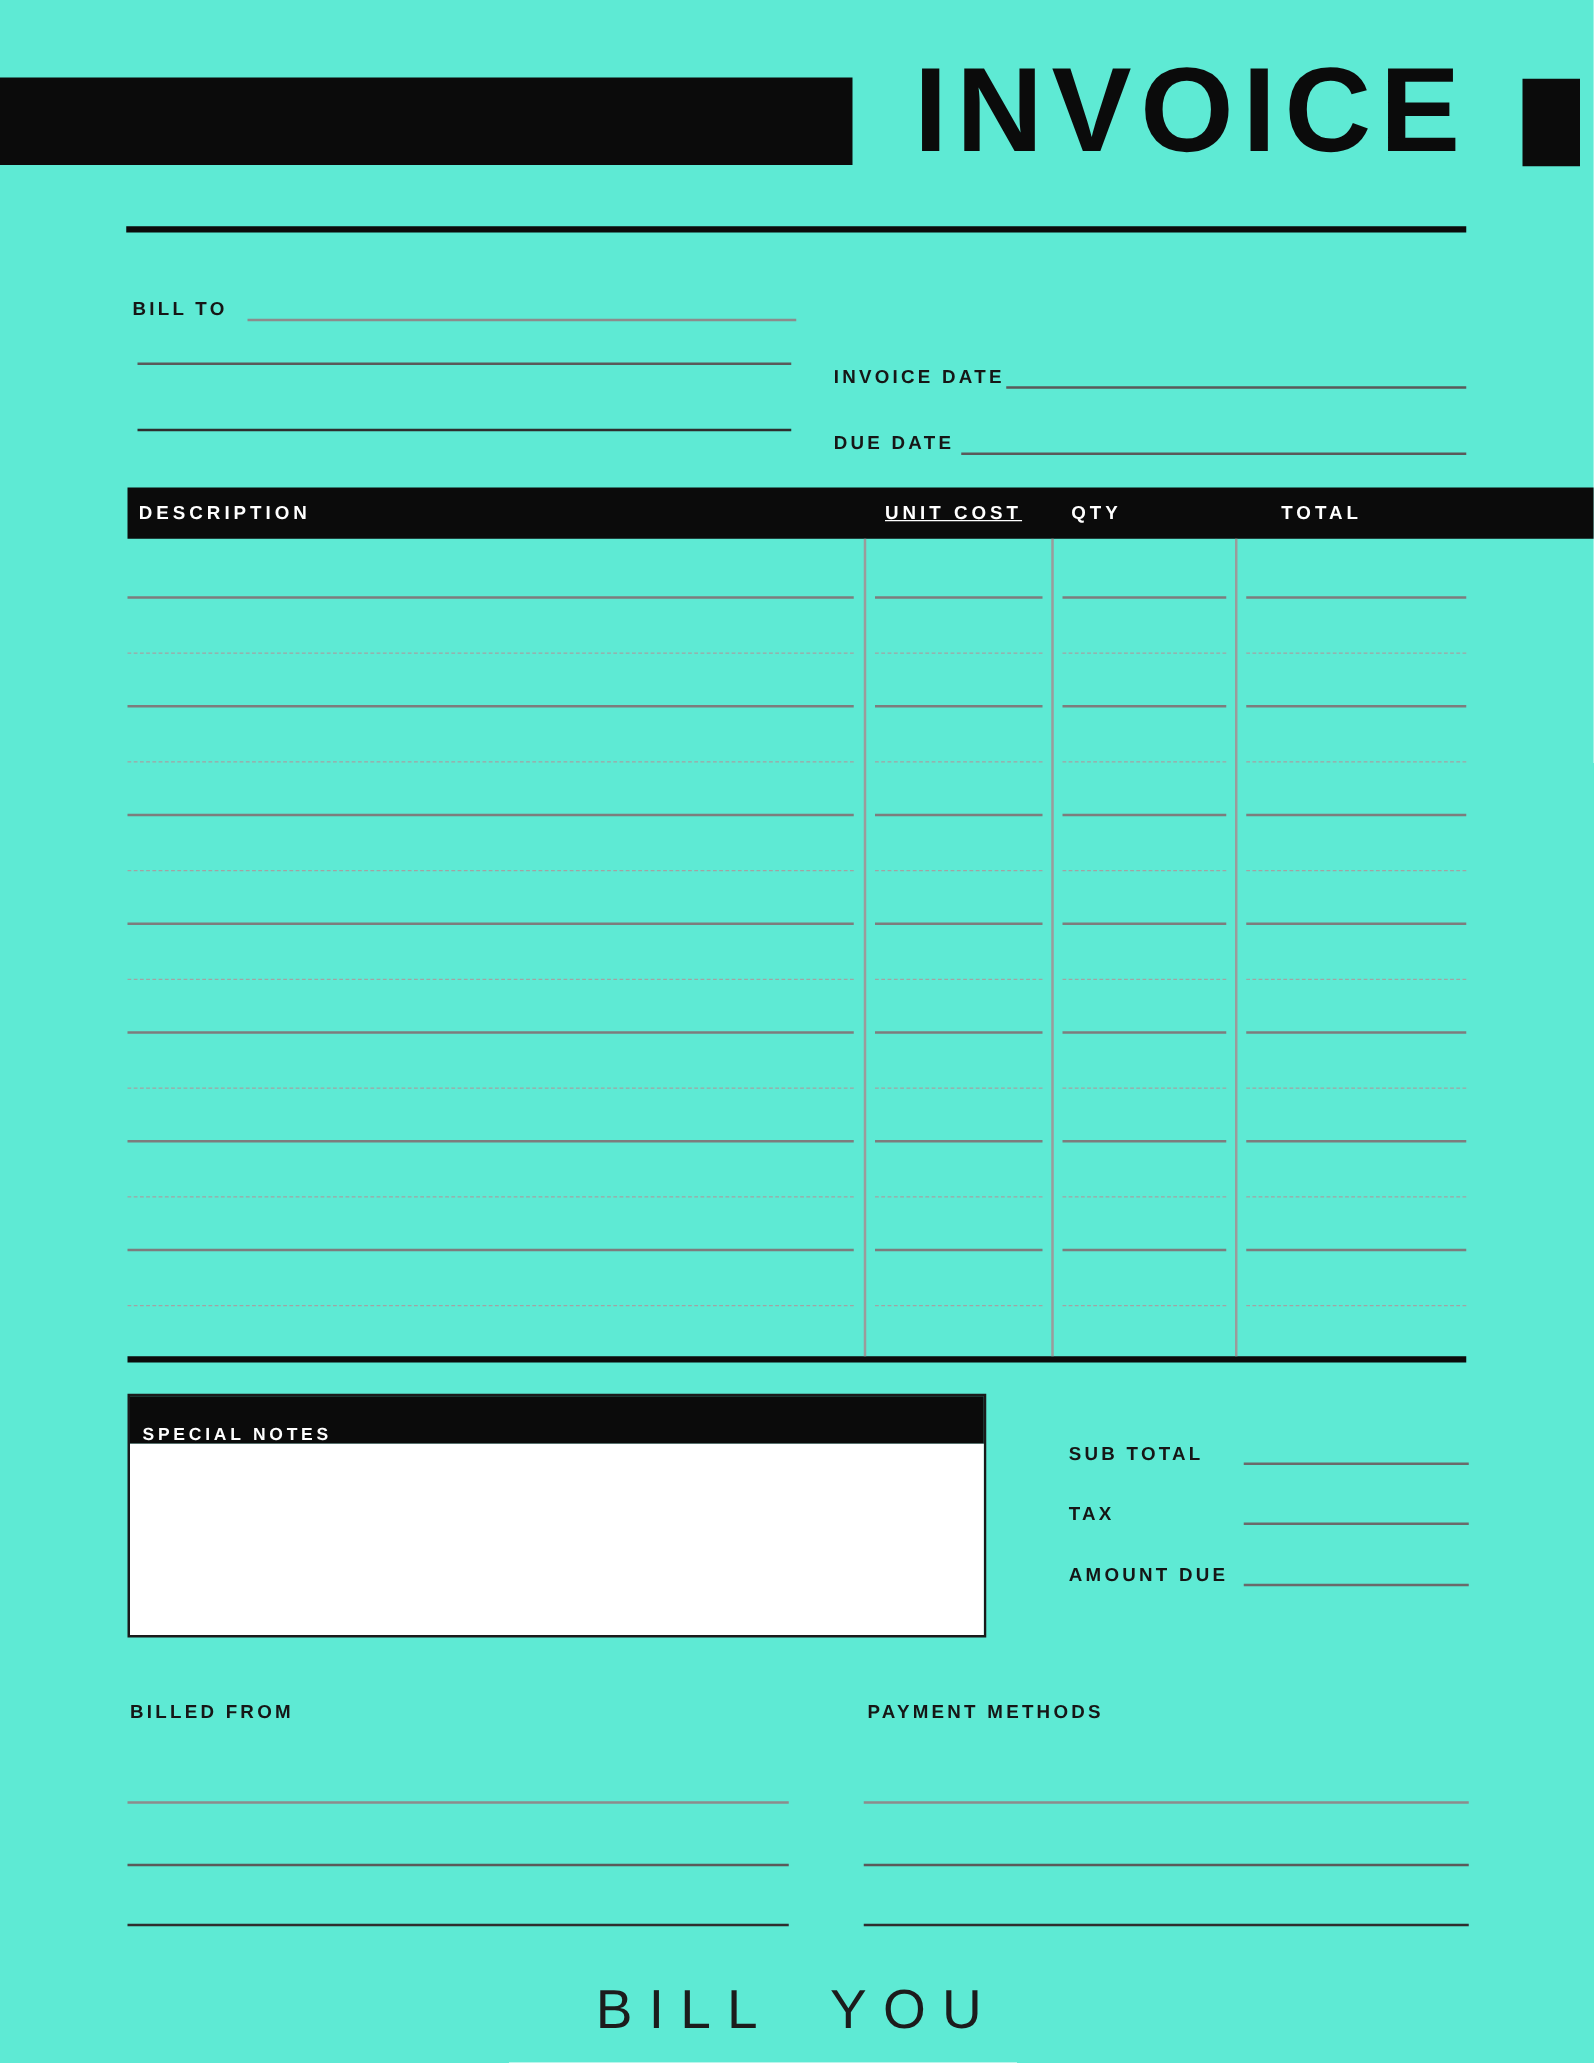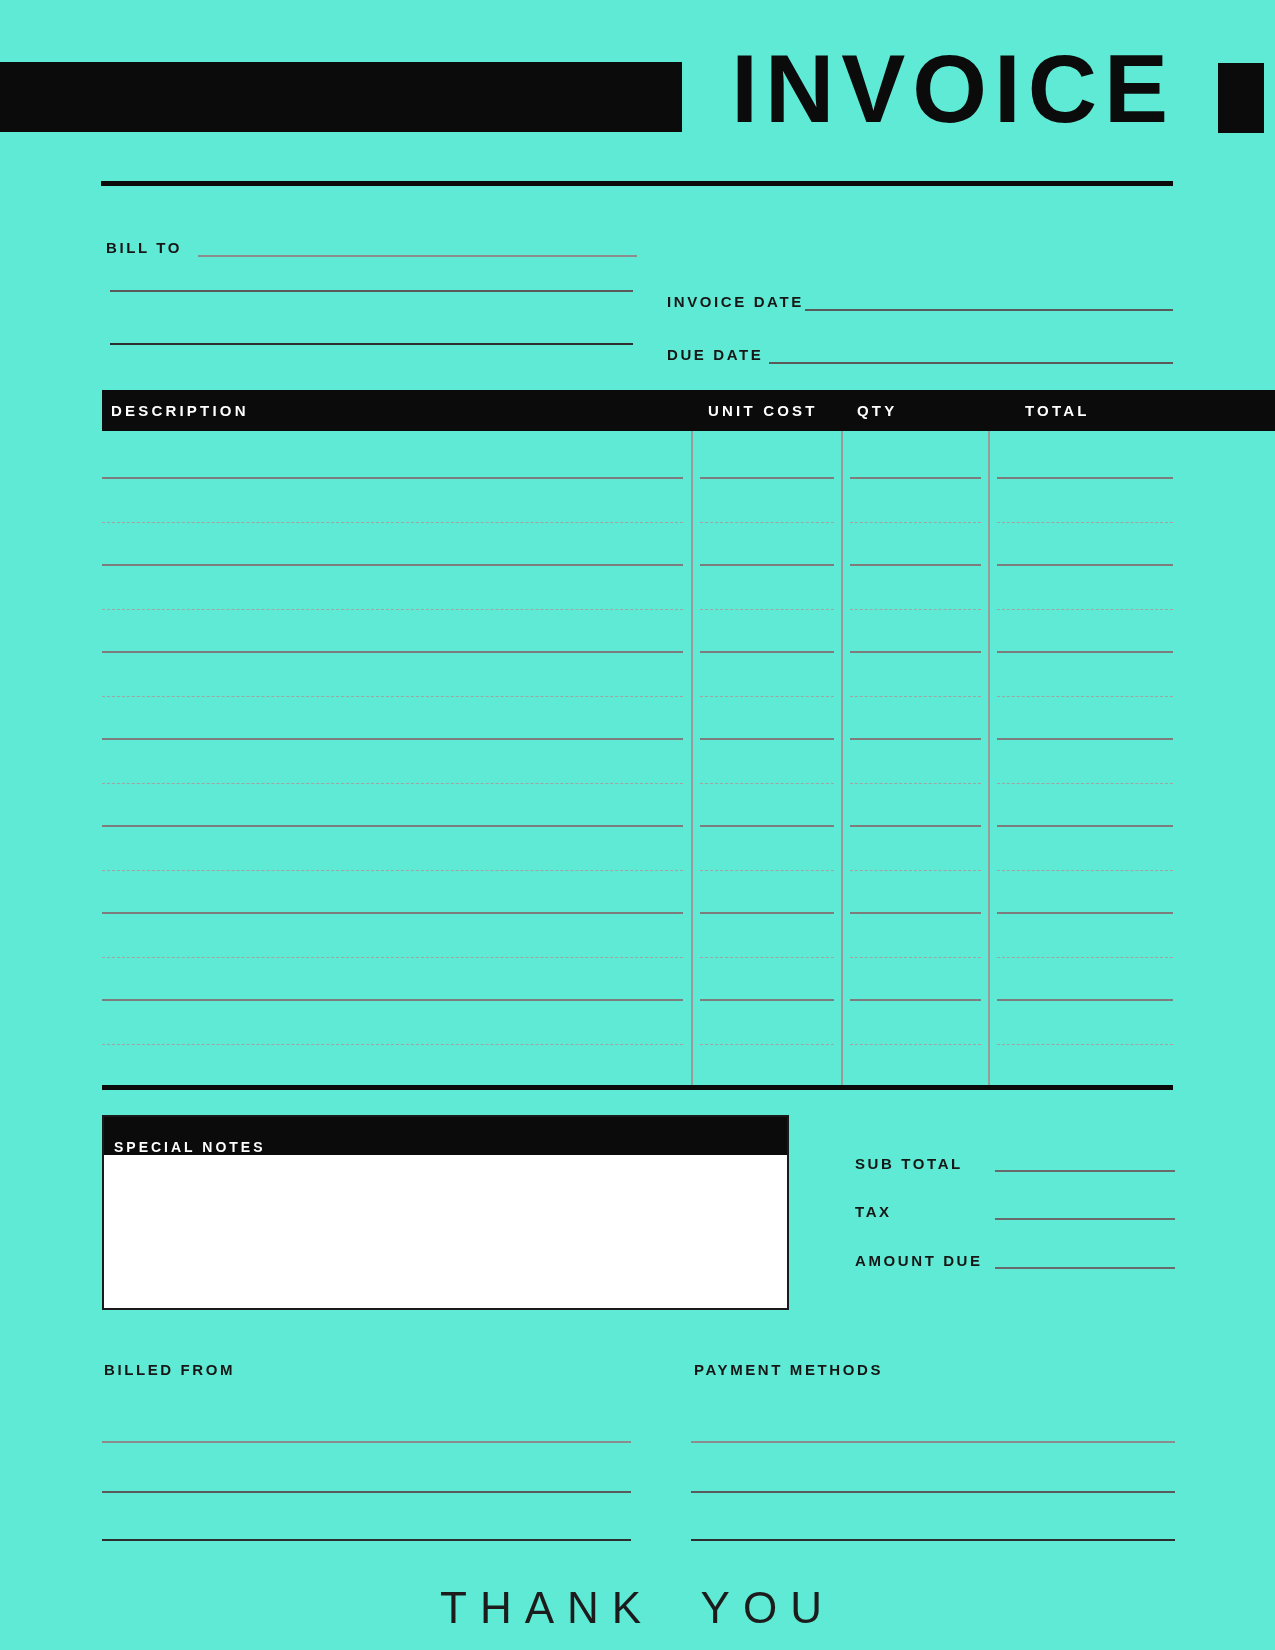--- a/index.html
+++ b/index.html
@@ -27,21 +27,21 @@
   .shade2{border-color:#5a5a5a;}
   .shade3{border-color:#2e2e2e;}
   .metalbl{display:inline-block;}
   .w-meta{width:138px;}
   .w-due{width:102px;}
 
   
   .tbl-head{position:absolute;left:102px;top:390px;width:1269px;height:41px;background:var(--ink,#0b0b0b);}
   .hlbl{position:absolute;top:0;height:41px;display:flex;align-items:center;color:#fff;
         font-size:15px;font-weight:bold;letter-spacing:3.2px;white-space:nowrap;}
-  .h0{left:9px;} .h1{left:606px;} .h2{left:755px;} .h3{left:895px;margin-left:28px;}
+  .h0{left:9px;} .h1{left:606px;text-decoration:underline;} .h2{left:755px;} .h3{left:895px;margin-left:28px;}
   .tbl-body{position:absolute;left:102px;top:431px;width:1071px;height:654px;border-bottom:5px solid var(--ink,#0b0b0b);}
   .vline{position:absolute;top:0;bottom:0;width:2px;background:#9b9b9b;}
   .v0{left:589px;} .v1{left:739px;} .v2{left:886px;}
   .row{display:grid;grid-template-columns:589px 150px 147px 185px;height:43.5px;}
   .row:first-child{height:48px;}
   .cell{position:relative;}
   .cell-line{position:absolute;bottom:0;left:0;right:0;}
   .row.solid .cell-line{border-bottom:2px solid #7d7d7d;}
   .row.dashed .cell-line{border-bottom:1.5px dashed #a3a3a3;}
   .c0 .cell-line{right:8px;}
@@ -325,15 +325,15 @@
   <div class="lbl" style="position:absolute;left:694px;top:1361px;">PAYMENT METHODS</div>
 
   <div class="line-abs" style="left:102px;top:1441px;width:529px;"></div>
   <div class="line-abs shade2" style="left:102px;top:1491px;width:529px;"></div>
   <div class="line-abs shade3" style="left:102px;top:1539px;width:529px;"></div>
 
   <div class="line-abs" style="left:691px;top:1441px;width:484px;"></div>
   <div class="line-abs shade2" style="left:691px;top:1491px;width:484px;"></div>
   <div class="line-abs shade3" style="left:691px;top:1539px;width:484px;"></div>
 
-  <div class="thanks">THANK YOU</div>
+  <div class="thanks">BILL YOU</div>
 
 </div>
 
 </body></html>

